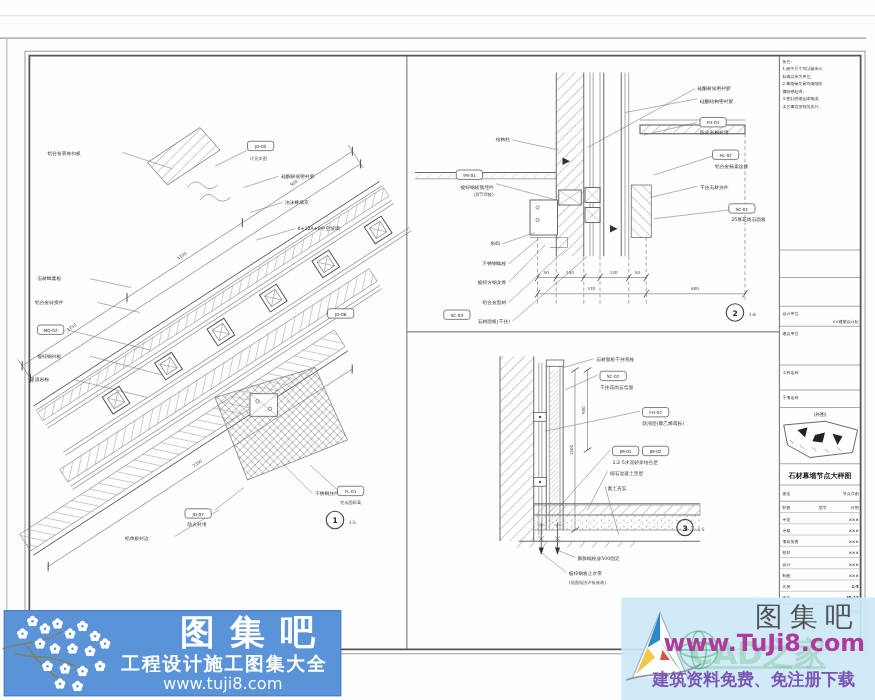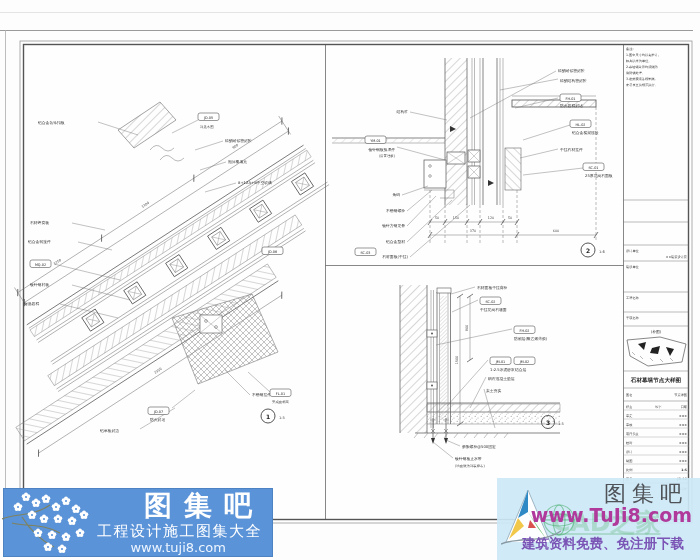--- a/index.html
+++ b/index.html
@@ -24,21 +24,21 @@
   .dsh{stroke:#777;stroke-width:.5;stroke-dasharray:3 2;fill:none;}
   .tick{stroke:#444;stroke-width:.7;}
   .rowln{stroke:#999;stroke-width:.4;}
 
   
   .banL{position:absolute;left:3px;top:488px;width:270px;height:69px;
         background:#5b93d8;border:1px solid #4d83c2;box-sizing:border-box;}
   .banL .t1{position:absolute;right:8px;top:-2px;font-size:28px;letter-spacing:12px;
             color:#ffffff;font-weight:600;white-space:nowrap;}
   .banL .t2{position:absolute;right:10px;top:33px;font-size:15px;letter-spacing:1.5px;
-            color:#ffffff;font-weight:normal;white-space:nowrap;}
+            color:#ffffff;font-weight:bold;white-space:nowrap;}
   .banL .t3{position:absolute;right:46px;top:51px;font-size:13px;color:#eef6ff;white-space:nowrap;}
   .banR{position:absolute;left:497px;top:478px;width:203px;height:82px;
         background:rgba(205,232,246,.92);}
   .banR .t1{position:absolute;right:12px;top:1px;font-size:22px;letter-spacing:6px;
             color:#4f5358;white-space:nowrap;}
   .banR .t2{position:absolute;right:8px;top:26px;font-size:19px;font-weight:bold;
             color:#b0399c;white-space:nowrap;}
   .banR .t3{position:absolute;right:16px;top:57px;font-size:13.5px;font-weight:bold;
             color:#7b55b6;white-space:nowrap;}
   .banR .wm{position:absolute;left:55px;top:28px;font-size:25px;font-weight:bold;

